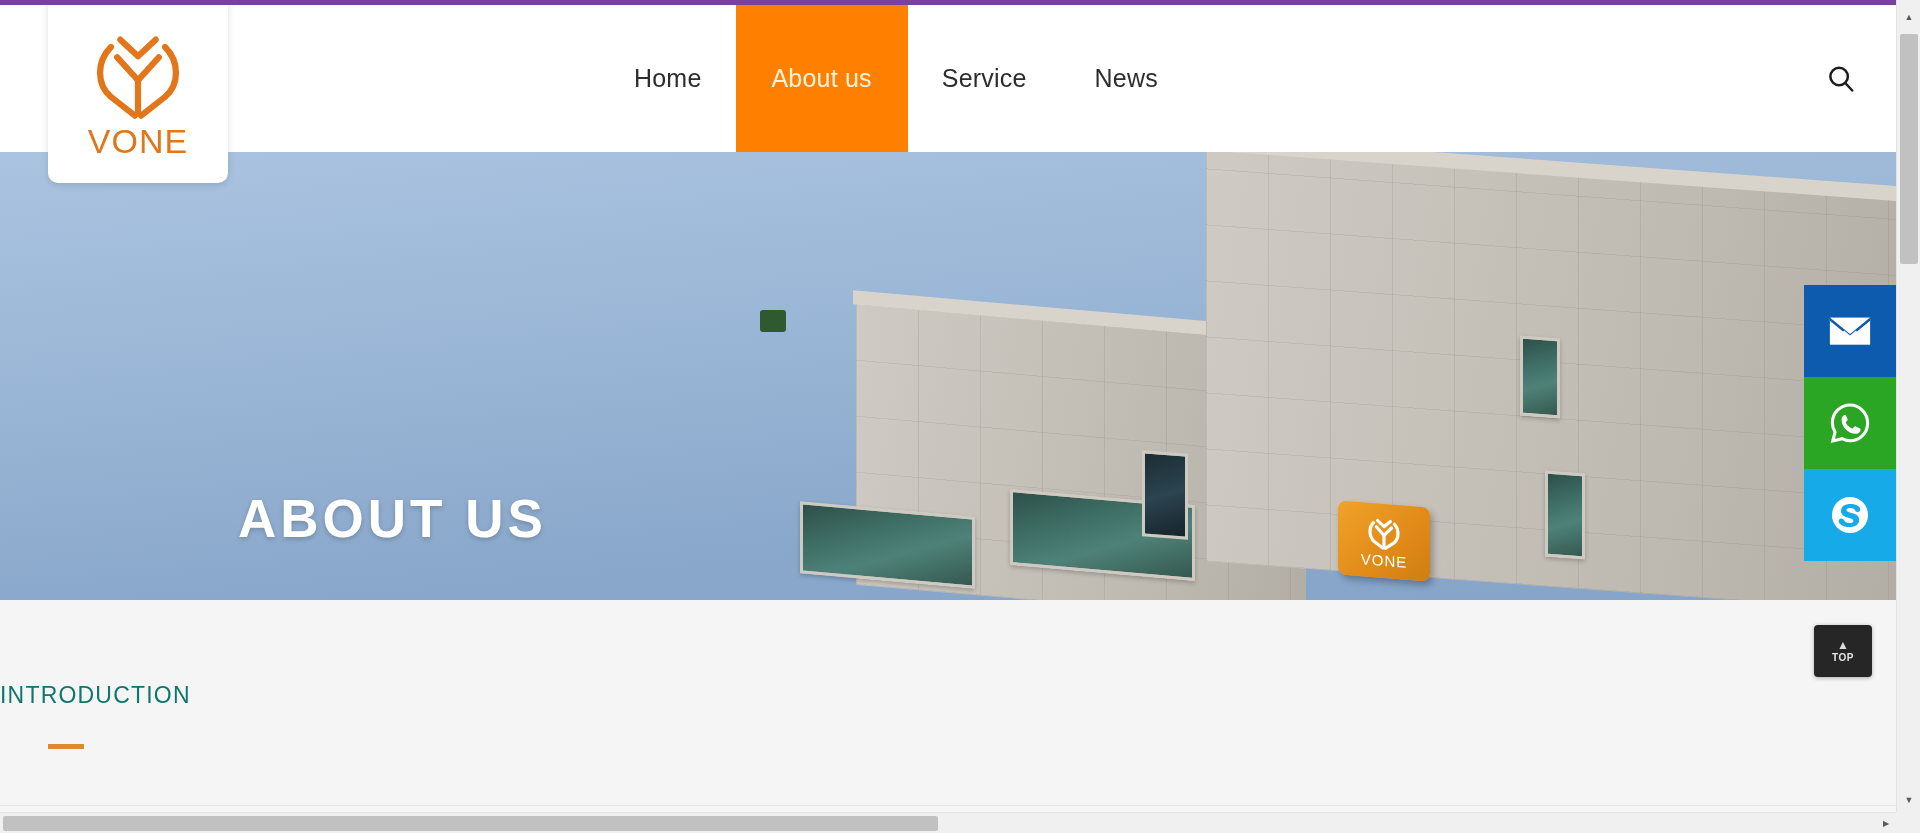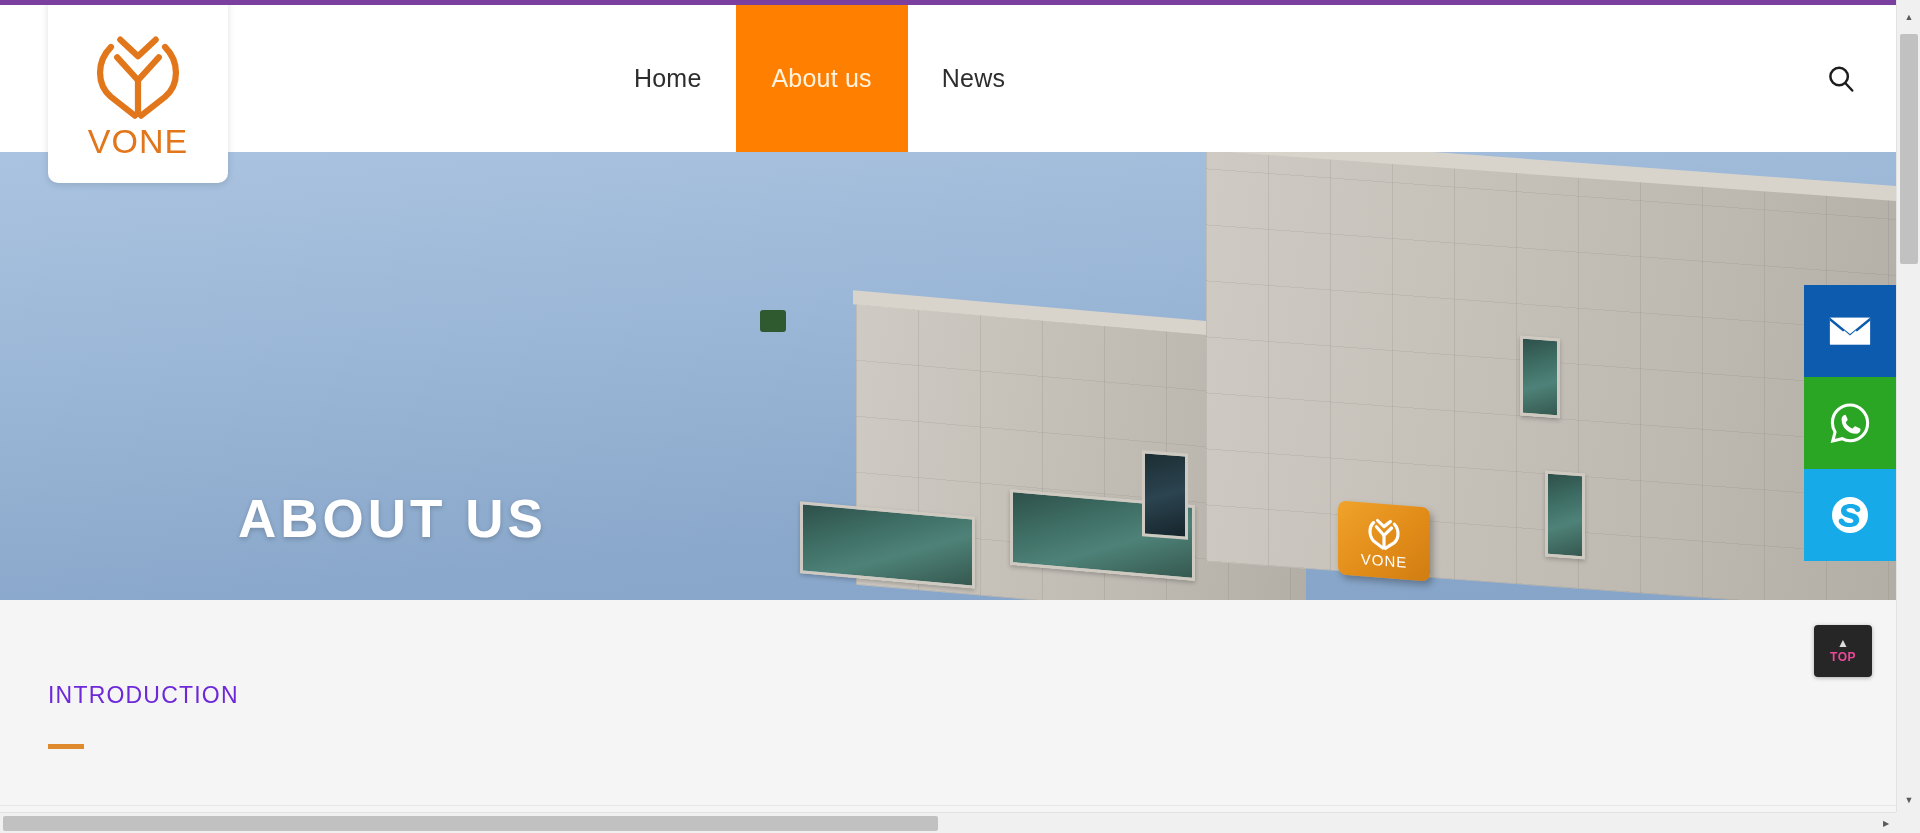--- a/index.html
+++ b/index.html
@@ -224,23 +224,22 @@
   }
 
   
   .content {
     position: relative;
     background: #f5f5f5;
     height: 214px;
     padding-top: 82px;
   }
   .section-title {
-    margin-left: 48px;
     font-size: 23px;
-    color: #6d28d9;
+    color: #0f766e;
     letter-spacing: 1.2px;
   }
   .title-rule {
     margin-left: 48px;
     margin-top: 35px;
     width: 36px; height: 5px;
     background: #E08A2E;
   }
   .hairline {
     position: absolute;
@@ -273,21 +272,21 @@
     background: #262626;
     border-radius: 4px;
     display: flex; flex-direction: column;
     align-items: center; justify-content: center;
     cursor: pointer;
     z-index: 55;
     box-shadow: 0 1px 4px rgba(0,0,0,0.3);
   }
   .top-btn .chev { color: #dcdcdc; font-size: 12px; line-height: 10px; }
   .top-btn .lbl {
-    color: #ec4899; font-size: 12px; font-weight: bold;
+    color: #e5e5e5; font-size: 10px; font-weight: bold;
     letter-spacing: 0.5px; margin-top: 2px;
   }
 </style>
 </head>
 <body>
 
 <div class="viewport">
 
   <div class="top-accent"></div>
 
@@ -304,20 +303,21 @@
             <path d="M30 34 L50 56 L70 34"></path>
             <path d="M50 56 L50 88"></path>
           </g>
         </svg>
         <div class="logo-word">VONE</div>
       </div>
 
       <nav class="nav">
         <div class="nav-item">Home</div>
         <div class="nav-item active">About us</div>
+        <div class="nav-item">Service</div>
         <div class="nav-item">News</div>
       </nav>
 
       <div class="search-btn">
         <svg viewBox="0 0 24 24">
           <circle cx="10.5" cy="10" r="7" fill="none" stroke="#1d1d1d" stroke-width="2"></circle>
           <line x1="15.6" y1="15.4" x2="21" y2="21.2" stroke="#1d1d1d" stroke-width="2" stroke-linecap="round"></line>
         </svg>
       </div>
     </div>

